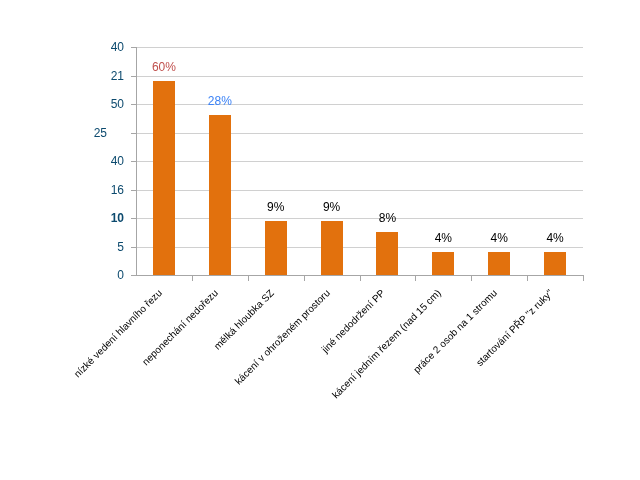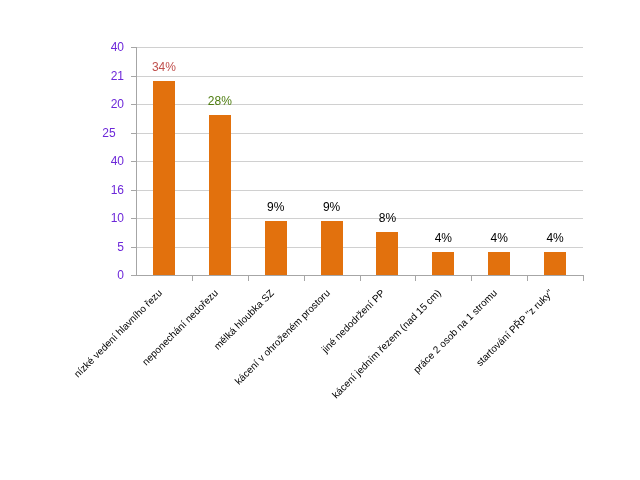--- a/index.html
+++ b/index.html
@@ -62,21 +62,21 @@
     left: 0;
     top: 0;
     width: 640px;
     height: 480px;
   }
   .ytick-text {
     position: absolute;
     width: 34px;
     text-align: right;
     font-size: 12px;
-    color: #6d28d9;
+    color: #0c4a6e;
     line-height: 1;
   }
   .ytick-mark {
     position: absolute;
     width: 5px;
     height: 1px;
     background: #a6a6a6;
   }
 
   .xtick-mark {
@@ -141,29 +141,29 @@
       <div class="bar" title="kácení jedním řezem (nad 15 cm) 4%" style="left: 296.312px; width: 22px; height: 22.8px; background: rgb(226, 113, 13);"></div>
       <div class="bar" title="práce 2 osob na 1 stromu 4%" style="left: 352.188px; width: 22px; height: 22.8px; background: rgb(226, 113, 13);"></div>
       <div class="bar" title="startování PŘP &quot;z ruky&quot; 4%" style="left: 408.062px; width: 22px; height: 22.8px; background: rgb(226, 113, 13);"></div>
     </div>
 
   <div class="ytick-wrap" id="y-axis">
       <div class="ytick-text" style="left: 90px; top: 269px;">0</div>
       <div class="ytick-mark" style="left: 131px; top: 275px;"></div>
       <div class="ytick-text" style="left: 90px; top: 240.5px;">5</div>
       <div class="ytick-mark" style="left: 131px; top: 246.5px;"></div>
-      <div class="ytick-text" style="left: 90px; top: 212px;">10</div>
+      <div class="ytick-text" style="left: 90px; top: 212px; font-weight: bold;">10</div>
       <div class="ytick-mark" style="left: 131px; top: 218px;"></div>
       <div class="ytick-text" style="left: 90px; top: 183.5px;">16</div>
       <div class="ytick-mark" style="left: 131px; top: 189.5px;"></div>
       <div class="ytick-text" style="left: 90px; top: 155px;">40</div>
       <div class="ytick-mark" style="left: 131px; top: 161px;"></div>
-      <div class="ytick-text" style="left: 92px; top: 126.5px; text-align: center;">25</div>
+      <div class="ytick-text" style="left: 73px; top: 126.5px;">25</div>
       <div class="ytick-mark" style="left: 131px; top: 132.5px;"></div>
-      <div class="ytick-text" style="left: 90px; top: 98px;">20</div>
+      <div class="ytick-text" style="left: 90px; top: 98px;">50</div>
       <div class="ytick-mark" style="left: 131px; top: 104px;"></div>
       <div class="ytick-text" style="left: 90px; top: 69.5px;">21</div>
       <div class="ytick-mark" style="left: 131px; top: 75.5px;"></div>
       <div class="ytick-text" style="left: 90px; top: 41px;">40</div>
       <div class="ytick-mark" style="left: 131px; top: 47px;"></div>
     </div>
 
   <div class="axis-y-line"></div>
   <div class="axis-x-line"></div>
 
@@ -179,21 +179,21 @@
       <div class="xtick-mark" style="left: 415.375px;"></div>
       <div class="cat-label" style="left: 187.438px; top: 285px; width: 200px;">jiné nedodržení PP</div>
       <div class="xtick-mark" style="left: 471.25px;"></div>
       <div class="cat-label" style="left: 243.312px; top: 285px; width: 200px;">kácení jedním řezem (nad 15 cm)</div>
       <div class="xtick-mark" style="left: 527.125px;"></div>
       <div class="cat-label" style="left: 299.188px; top: 285px; width: 200px;">práce 2 osob na 1 stromu</div>
       <div class="xtick-mark" style="left: 583px;"></div>
       <div class="cat-label" style="left: 355.062px; top: 285px; width: 200px;">startování PŘP "z ruky"</div>
     </div>
 
-<div class="bar-label accent" style="color: rgb(192, 80, 77); width: 60px; left: 133.938px; top: 61.2px;">34%</div>
-    <div class="bar-label accent" style="color: #4d7c0f; width: 60px; left: 189.812px; top: 95.4px;">28%</div>
+<div class="bar-label accent" style="color: rgb(192, 80, 77); width: 60px; left: 133.938px; top: 61.2px;">60%</div>
+    <div class="bar-label accent" style="color: #3b82f6; width: 60px; left: 189.812px; top: 95.4px;">28%</div>
     <div class="bar-label plain" style="color: rgb(0, 0, 0); width: 60px; left: 245.688px; top: 200.85px;">9%</div>
     <div class="bar-label plain" style="color: rgb(0, 0, 0); width: 60px; left: 301.562px; top: 200.85px;">9%</div>
     <div class="bar-label plain" style="color: rgb(0, 0, 0); width: 60px; left: 357.438px; top: 212.25px;">8%</div>
     <div class="bar-label plain" style="color: rgb(0, 0, 0); width: 60px; left: 413.312px; top: 232.2px;">4%</div>
     <div class="bar-label plain" style="color: rgb(0, 0, 0); width: 60px; left: 469.188px; top: 232.2px;">4%</div>
     <div class="bar-label plain" style="color: rgb(0, 0, 0); width: 60px; left: 525.062px; top: 232.2px;">4%</div>
   </div>
 
 </body></html>

